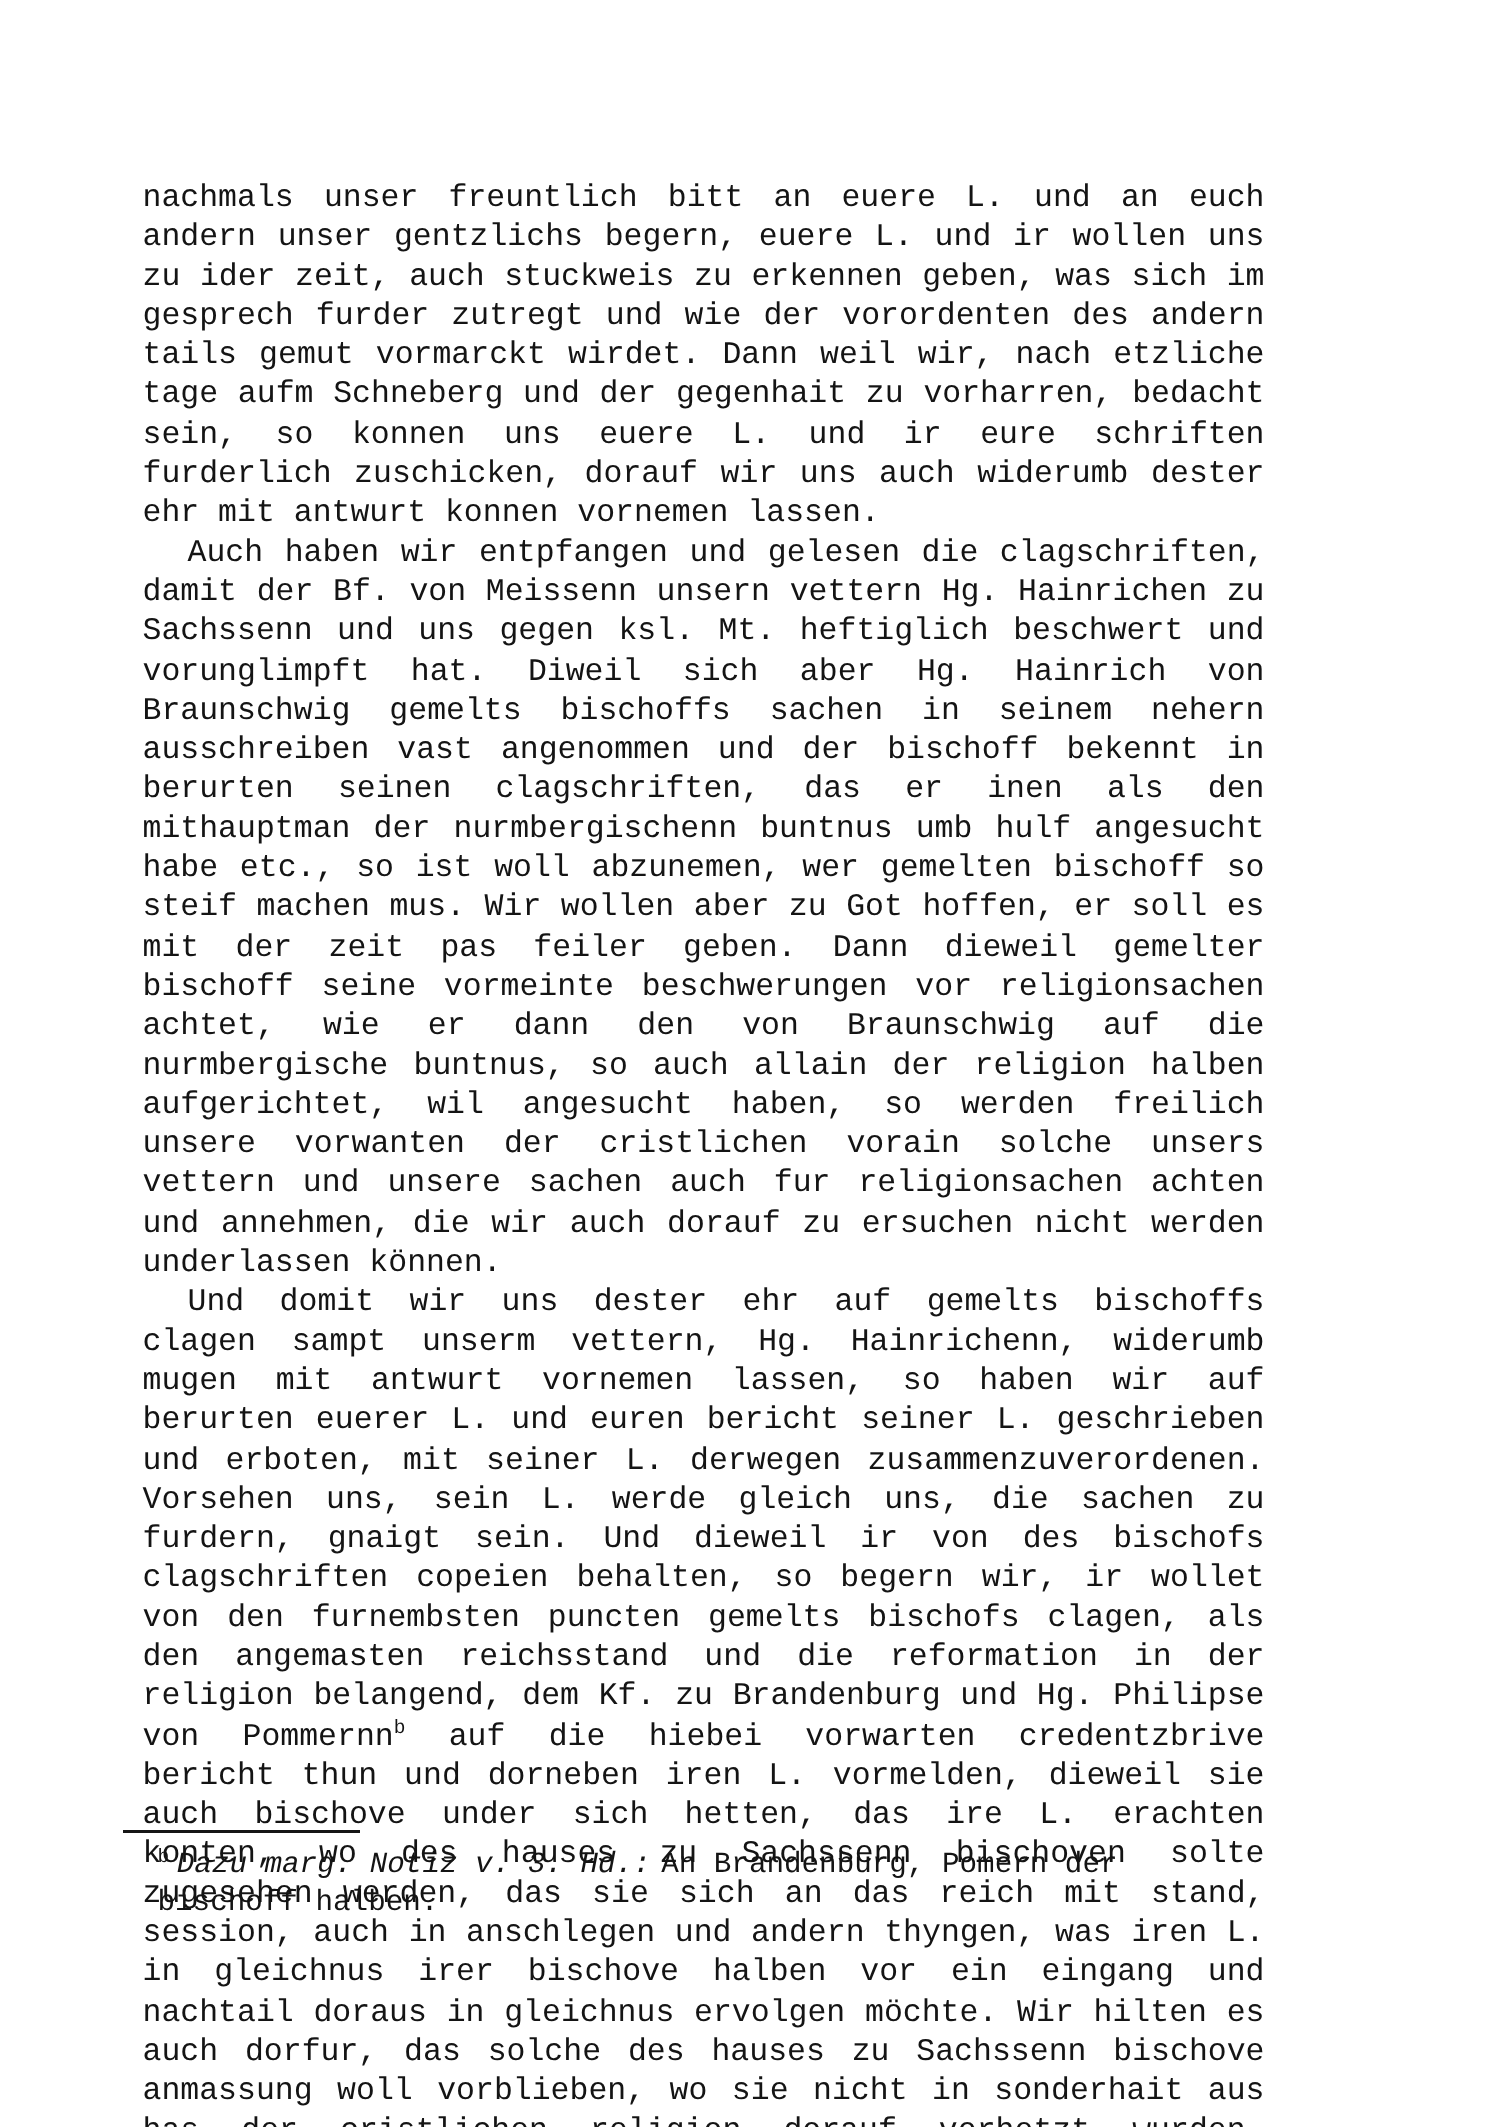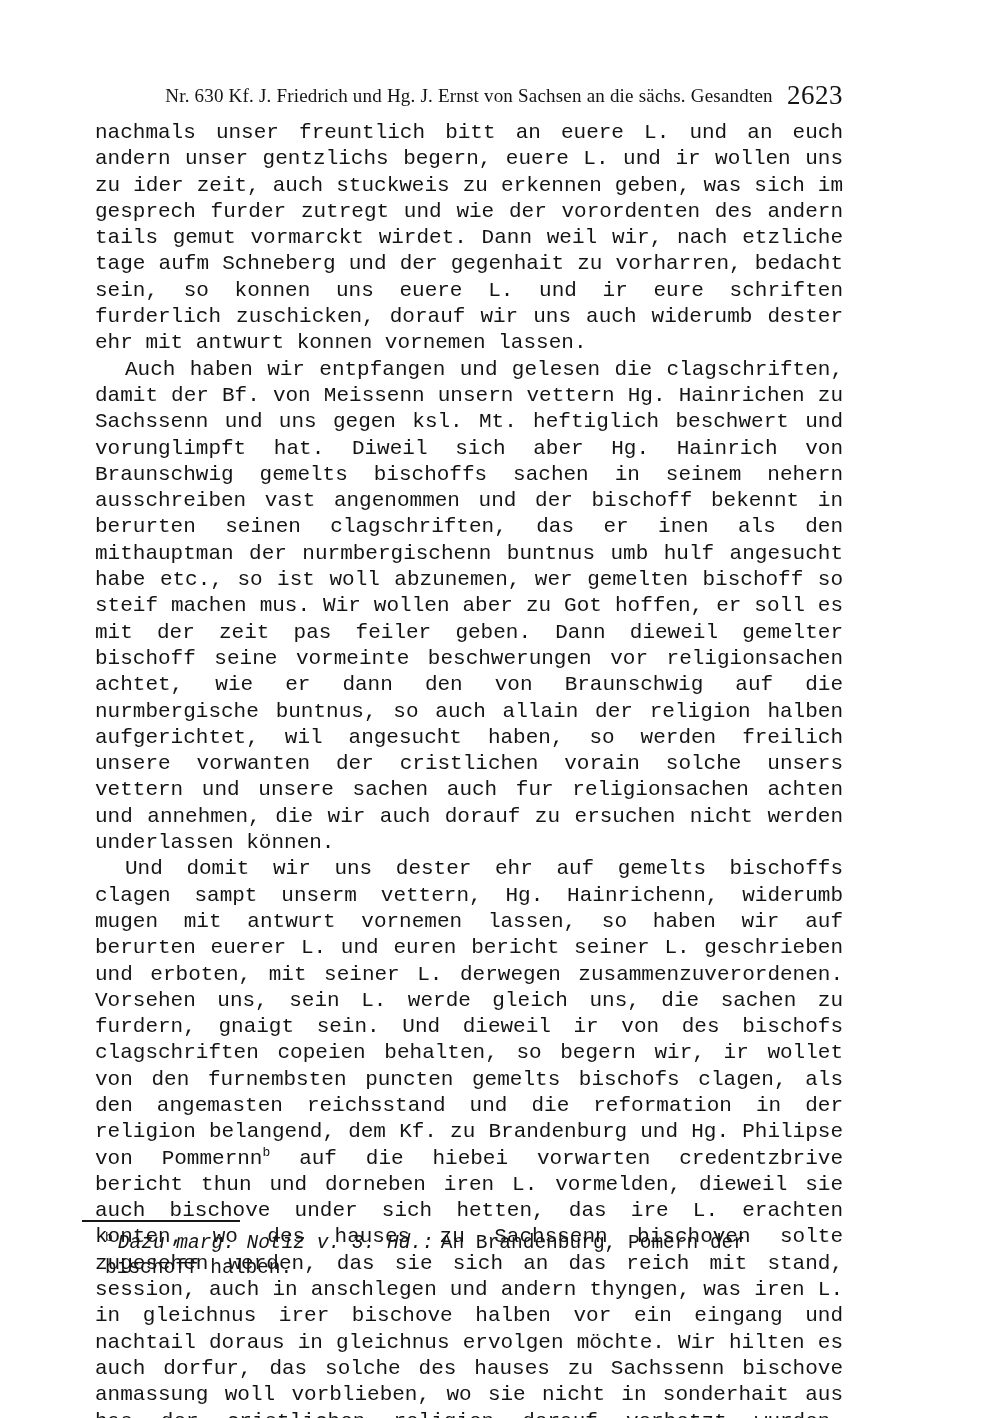--- a/index.html
+++ b/index.html
@@ -97,24 +97,20 @@
   .fn-italic {
     font-style: italic;
     margin-right: 7px;
   }
 </style>
 </head>
 <body>
 
 <div class="sheet">
 
-  <div class="running-header">
-    <span class="header-title">Nr. 630 Kf. J. Friedrich und Hg. J. Ernst von Sachsen an die sächs. Gesandten</span>
-    <span class="page-number">2623</span>
-  </div>
 
   <div class="body-text">
       <p class="">nachmals unser freuntlich bitt an euere L. und an euch andern unser gentzlichs begern, euere L. und ir wollen uns zu ider zeit, auch stuckweis zu erkennen geben, was sich im gesprech furder zutregt und wie der vorordenten des andern tails gemut vormarckt wirdet. Dann weil wir, nach etzliche tage aufm Schneberg und der gegenhait zu vorharren, bedacht sein, so konnen uns euere L. und ir eure schriften furderlich zuschicken, dorauf wir uns auch widerumb dester ehr mit antwurt konnen vornemen lassen.</p>
       <p class="indent">Auch haben wir entpfangen und gelesen die clagschriften, damit der Bf. von Meissenn unsern vettern Hg. Hainrichen zu Sachssenn und uns gegen ksl. Mt. heftiglich beschwert und vorunglimpft hat. Diweil sich aber Hg. Hainrich von Braunschwig gemelts bischoffs sachen in seinem nehern ausschreiben vast angenommen und der bischoff bekennt in berurten seinen clagschriften, das er inen als den mithauptman der nurmbergischenn buntnus umb hulf angesucht habe etc., so ist woll abzunemen, wer gemelten bischoff so steif machen mus. Wir wollen aber zu Got hoffen, er soll es mit der zeit pas feiler geben. Dann dieweil gemelter bischoff seine vormeinte beschwerungen vor religionsachen achtet, wie er dann den von Braunschwig auf die nurmbergische buntnus, so auch allain der religion halben aufgerichtet, wil angesucht haben, so werden freilich unsere vorwanten der cristlichen vorain solche unsers vettern und unsere sachen auch fur religionsachen achten und annehmen, die wir auch dorauf zu ersuchen nicht werden underlassen können.</p>
       <p class="indent">Und domit wir uns dester ehr auf gemelts bischoffs clagen sampt unserm vettern, Hg. Hainrichenn, widerumb mugen mit antwurt vornemen lassen, so haben wir auf berurten euerer L. und euren bericht seiner L. geschrieben und erboten, mit seiner L. derwegen zusammenzuverordenen. Vorsehen uns, sein L. werde gleich uns, die sachen zu furdern, gnaigt sein. Und dieweil ir von des bischofs clagschriften copeien behalten, so begern wir, ir wollet von den furnembsten puncten gemelts bischofs clagen, als den angemasten reichsstand und die reformation in der religion belangend, dem Kf. zu Brandenburg und Hg. Philipse von Pommernn<sup>b</sup> auf die hiebei vorwarten credentzbrive bericht thun und dorneben iren L. vormelden, dieweil sie auch bischove under sich hetten, das ire L. erachten konten, wo des hauses zu Sachssenn bischoven solte zugesehen werden, das sie sich an das reich mit stand, session, auch in anschlegen und andern thyngen, was iren L. in gleichnus irer bischove halben vor ein eingang und nachtail doraus in gleichnus ervolgen möchte. Wir hilten es auch dorfur, das solche des hauses zu Sachssenn bischove anmassung woll vorblieben, wo sie nicht in sonderhait aus has der cristlichen religion dorauf vorhetzt wurden. Dieweil dann der Kf. zu Brandenburg ane zweivel woll bericht entpfangen, wie man mit seiner L. hern vatern auf negst gehaltenem reichstag zu Augsburg des reichs anschlege halben, damit man solche bischove baiderseits hette an das reich zihen und belegen wollen, fur ainen man gestanden, so sollen</p>
     </div>
 
   <div class="footnote-block">
     <div class="footnote-rule"></div>
     <div class="footnote"><sup class="fn-marker">b</sup><span class="fn-italic">Dazu marg. Notiz v. 3. Hd.:</span><span>An Brandenburg, Pomern der bischoff halben.</span></div>

